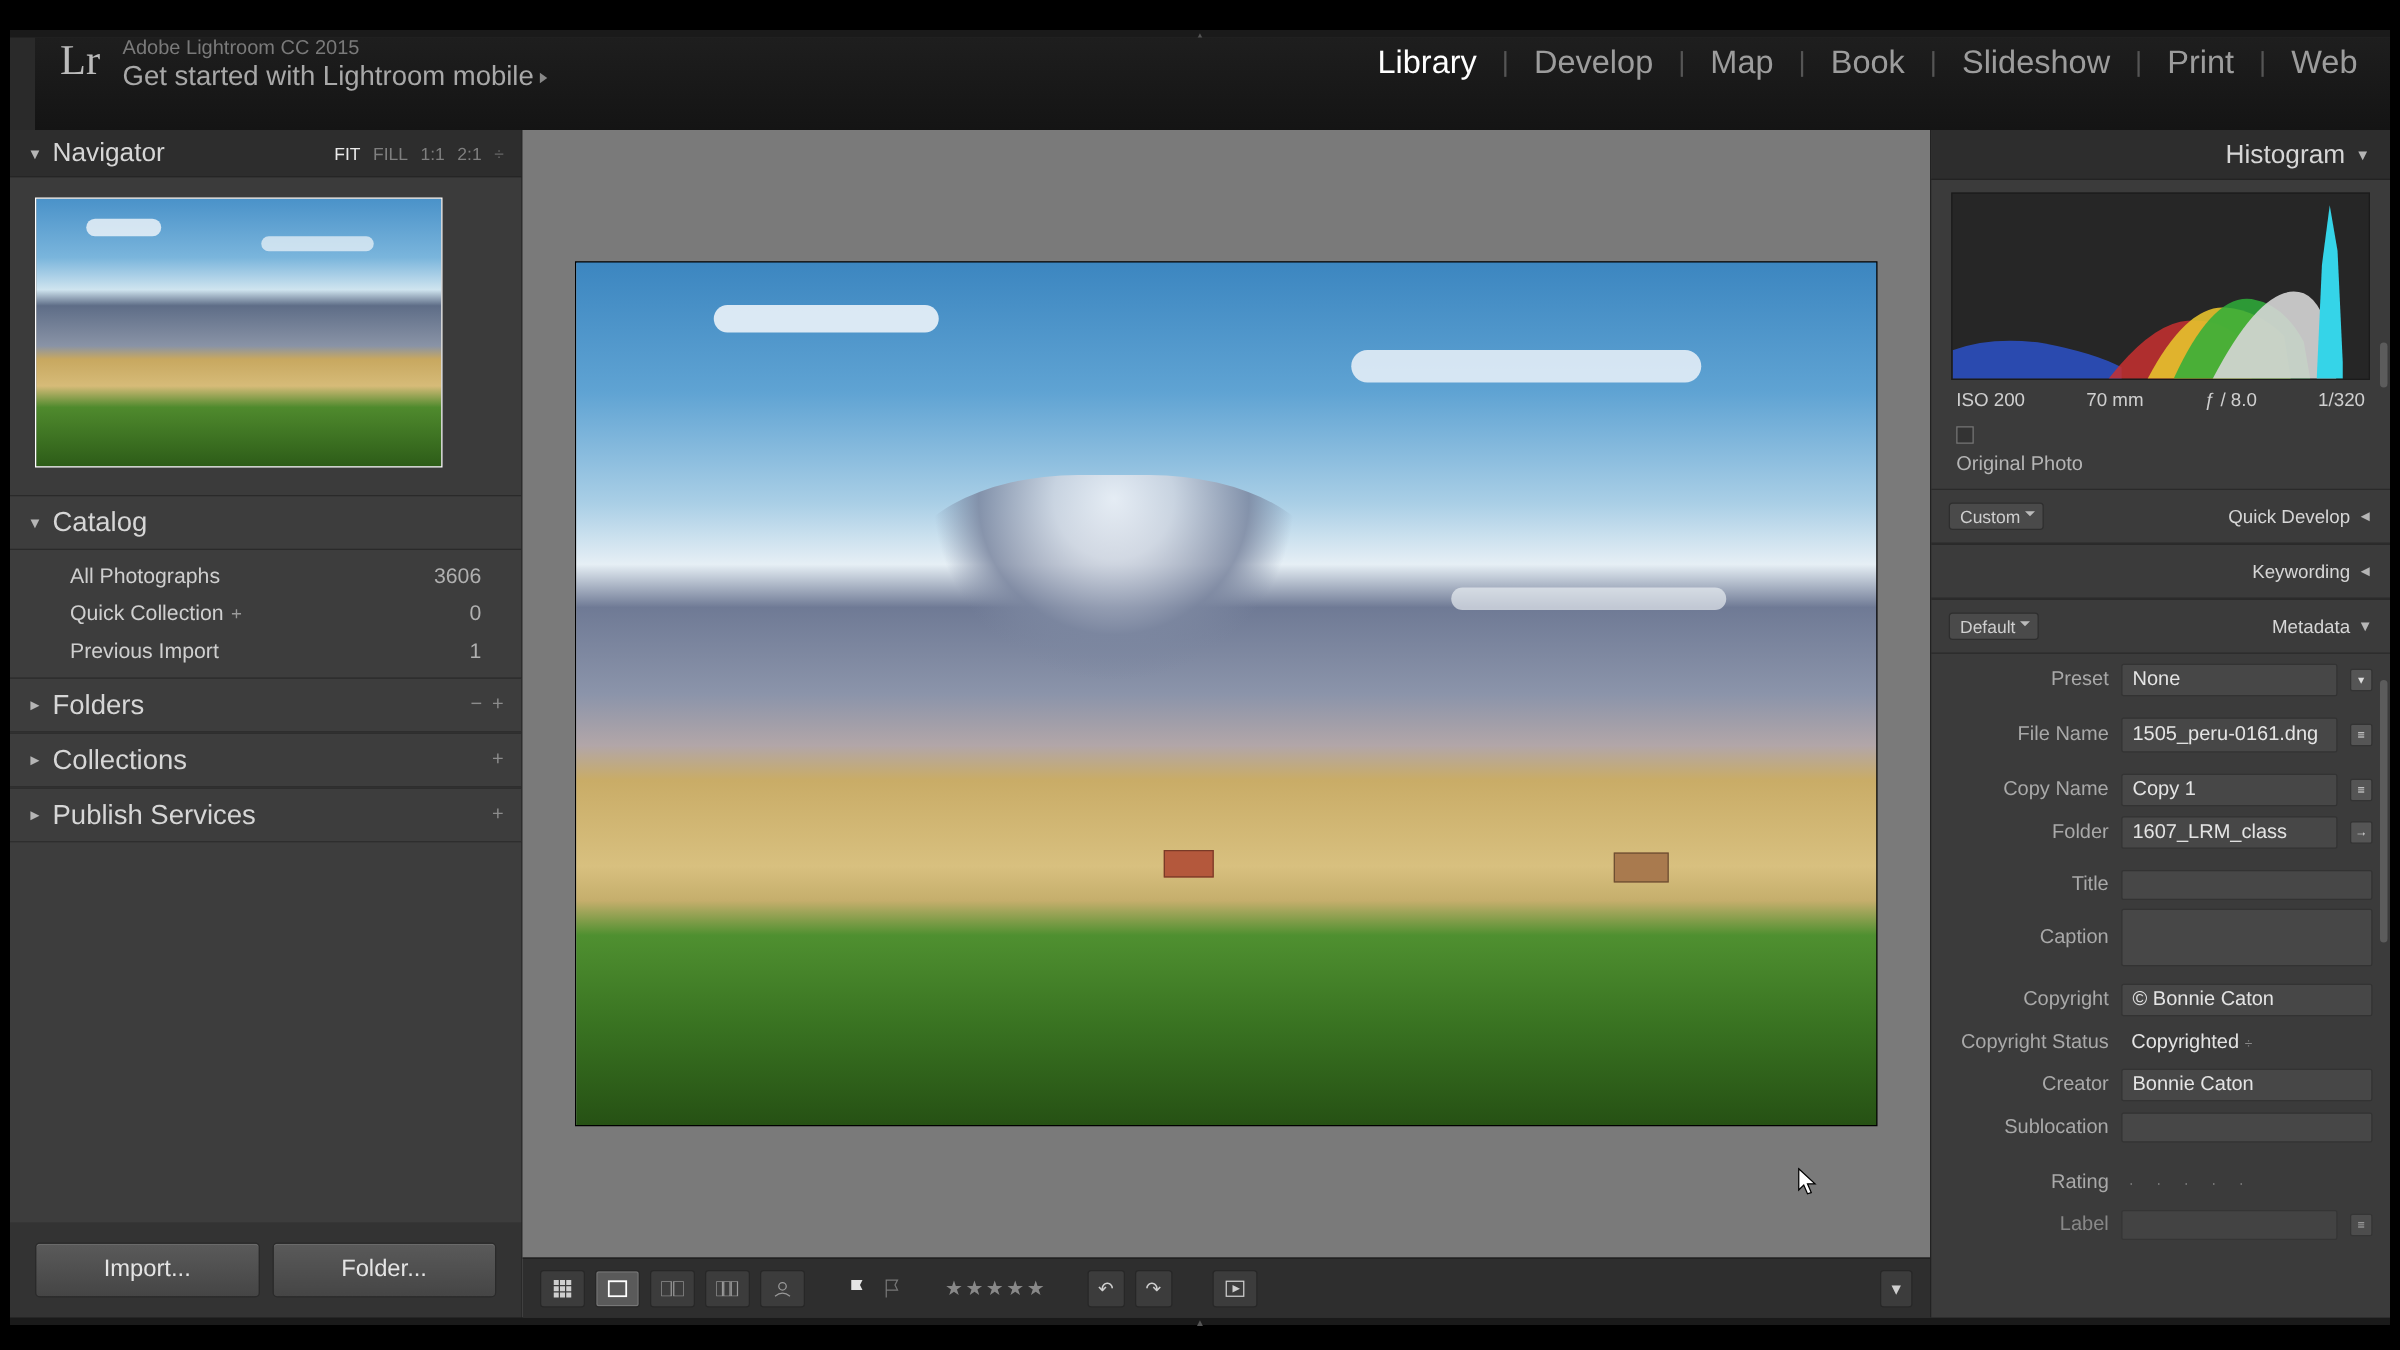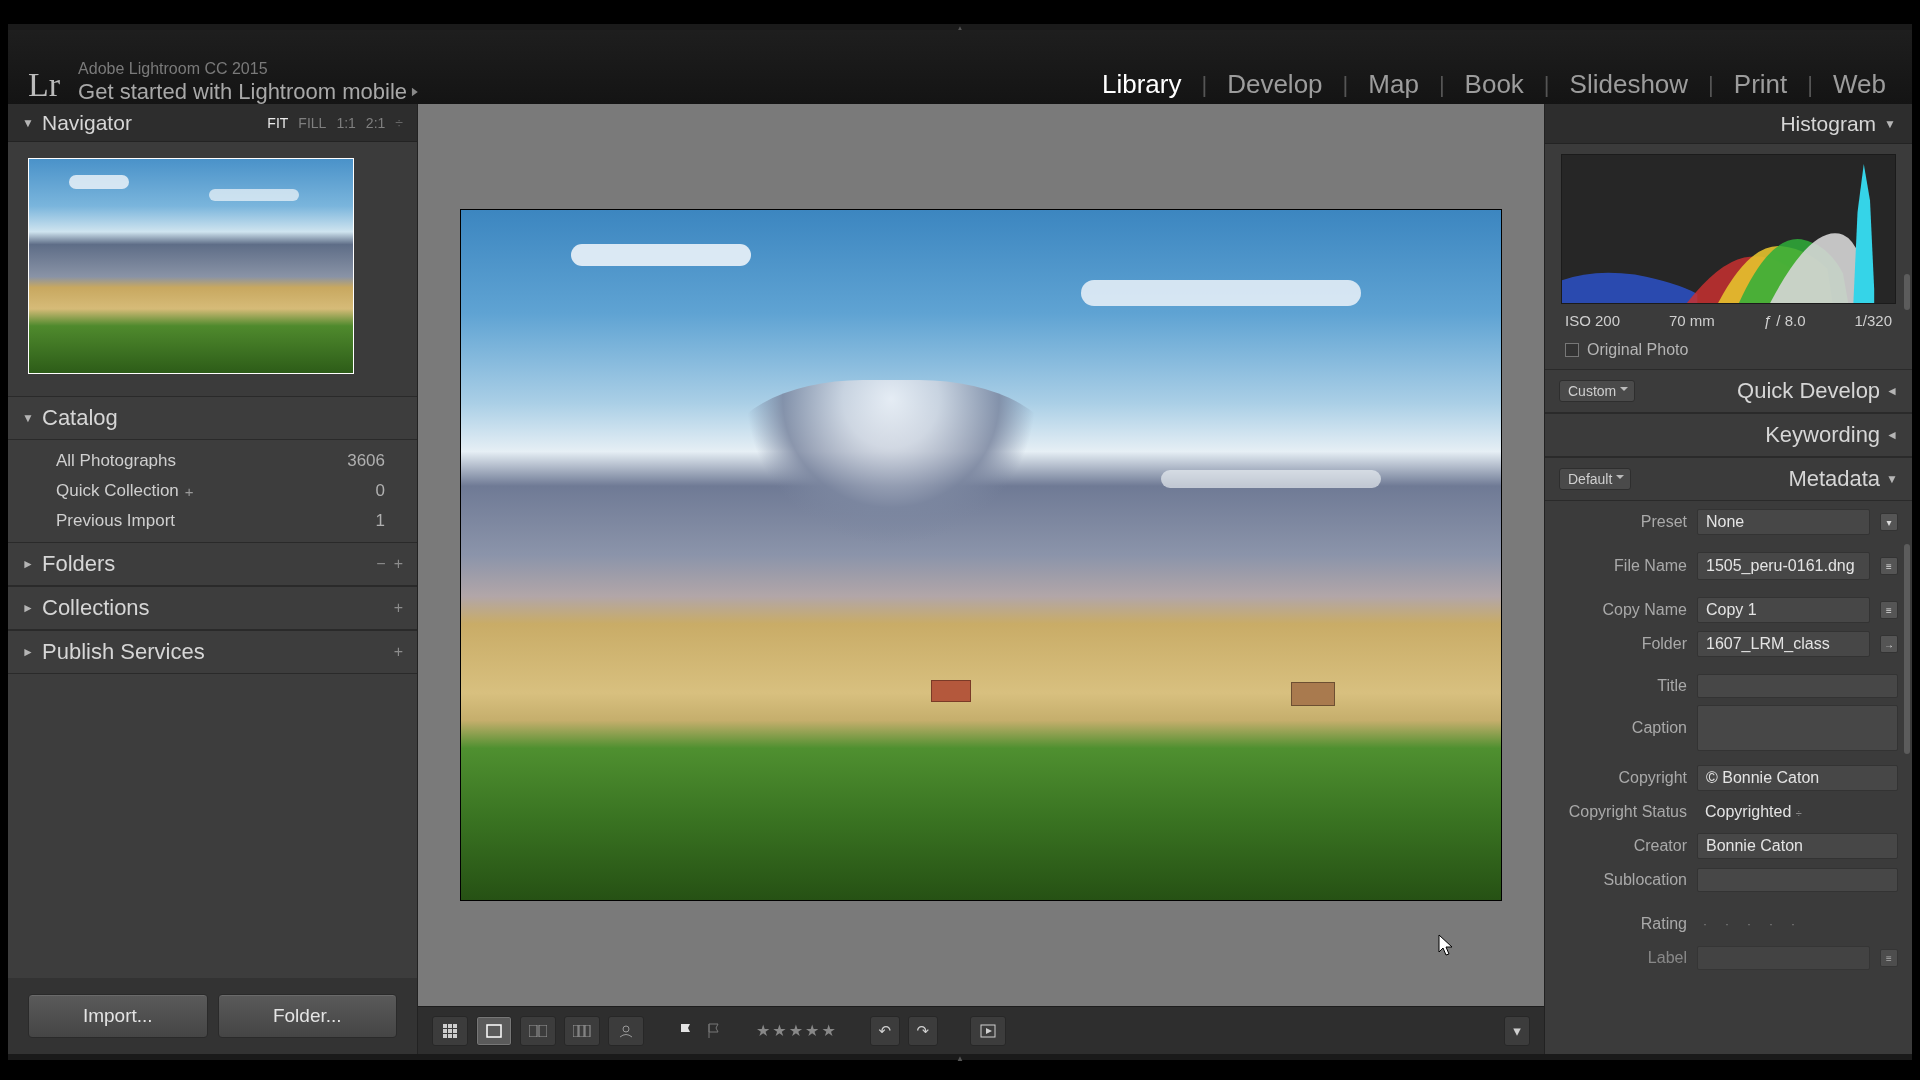--- a/index.html
+++ b/index.html
@@ -1,21 +1,21 @@
 <!DOCTYPE html>
 <html><head>
 <meta charset="utf-8">
 <style>
   * { box-sizing: border-box; margin: 0; padding: 0; font-family: "Segoe UI", "Helvetica Neue", Arial, sans-serif; }
   body { background: #000; width: 1920px; height: 1080px; overflow: hidden; color: #ccc; }
   .app { position: absolute; left: 8px; top: 24px; width: 1904px; height: 1036px; background: #2a2a2a; display: flex; flex-direction: column; }
   .topedge { height: 6px; background: #1a1a1a; text-align: center; color: #555; font-size: 8px; }
 
   
-  .header { display: flex; align-items: flex-end; height: 74px; background: linear-gradient(#1e1e1e,#141414); padding: 0 20px; }
+  .header { display: flex; align-items: flex-start; height: 74px; background: linear-gradient(#1e1e1e,#141414); padding: 0 20px; margin-left: 20px; }
   .logo { font-family: Georgia, serif; font-size: 34px; color: #bbb; margin-right: 18px; }
   .header-titles { display:flex; flex-direction:column; line-height:1.15; }
   .app-title { color: #7a7a7a; font-size: 16px; }
   .mobile-row { display:flex; align-items:center; gap:1px; }
   .mobile-text { color: #a8a8a8; font-size: 22px; }
   .tri-right { color:#888; font-size:14px; transform:scaleX(0.7); }
   .modules { margin-left: auto; display: flex; align-items: center; gap: 14px; }
   .mod { color: #9c9c9c; font-size: 26px; padding: 4px 6px; cursor:pointer; }
   .mod.active { color: #fff; }
   .mod-sep { color:#555; font-size:22px; }
@@ -84,24 +84,24 @@
   .tb-right { margin-left:auto; }
 
   
   .right { width: 368px; background:#3b3b3b; display:flex; flex-direction:column; border-left:1px solid #222; position:relative; }
   .r-head { display:flex; align-items:center; height:40px; padding:0 16px; justify-content:flex-end; gap:8px; background:#2d2d2d; border-bottom:1px solid #232323; }
   .r-head .panel-title { font-size:21px; }
   .r-disc { color:#b5b5b5; font-size:12px; }
   .histo-box { margin:10px 16px 0; height:150px; background:#262626; border:1px solid #1b1b1b; position:relative; overflow:hidden; }
   .histo-svg { width:100%; height:100%; display:block; }
   .histo-info { display:flex; justify-content:space-between; padding:8px 20px; font-size:15px; color:#cfcfcf; }
-  .orig-row { display:flex; align-items:center; gap:8px; padding:4px 20px 10px; color:#b5b5b5; font-size:16px; }
+  .orig-row { display:flex; gap:8px; padding:4px 20px 10px; color:#b5b5b5; font-size:16px;flex-direction:column; }
   .chk { width:14px; height:14px; border:1px solid #777; background:#333; }
   .section-r { display:flex; align-items:center; height:44px; padding:0 14px; border-top:1px solid #2a2a2a; border-bottom:1px solid #2a2a2a; }
-  .section-r .panel-title { margin-left:auto; margin-right:6px; font-size:22px; }
+  .section-r .panel-title { margin-left:auto; margin-right:6px; font-size:15px; }
   .dd { background:#4a4a4a; border:1px solid #2e2e2e; color:#cfcfcf; font-size:14px; padding:2px 18px 2px 8px; border-radius:3px; position:relative; }
   .dd::after{content:"";position:absolute;right:6px;top:50%;transform:translateY(-50%);border:4px solid transparent;border-top-color:#bbb;}
   .meta-body { padding:6px 14px 4px; }
   .meta-row { display:flex; align-items:center; min-height:30px; gap:10px; margin-bottom:4px; }
   .meta-label { width:128px; text-align:right; color:#a9a9a9; font-size:16px; }
   .meta-val { flex:1; background:#474747; border:1px solid #333; color:#e4e4e4; font-size:16px; padding:3px 8px; border-radius:2px; min-height:24px; }
   .meta-val.empty { color:#777; }
   .meta-val.tall { min-height:46px; }
   .meta-action { width:18px; height:18px; background:#555; border:1px solid #333; border-radius:2px; display:flex; align-items:center; justify-content:center; font-size:10px; color:#ddd; }
   .rating-dots { flex:1; display:flex; gap:18px; color:#888; padding-left:6px; font-size:12px; }

